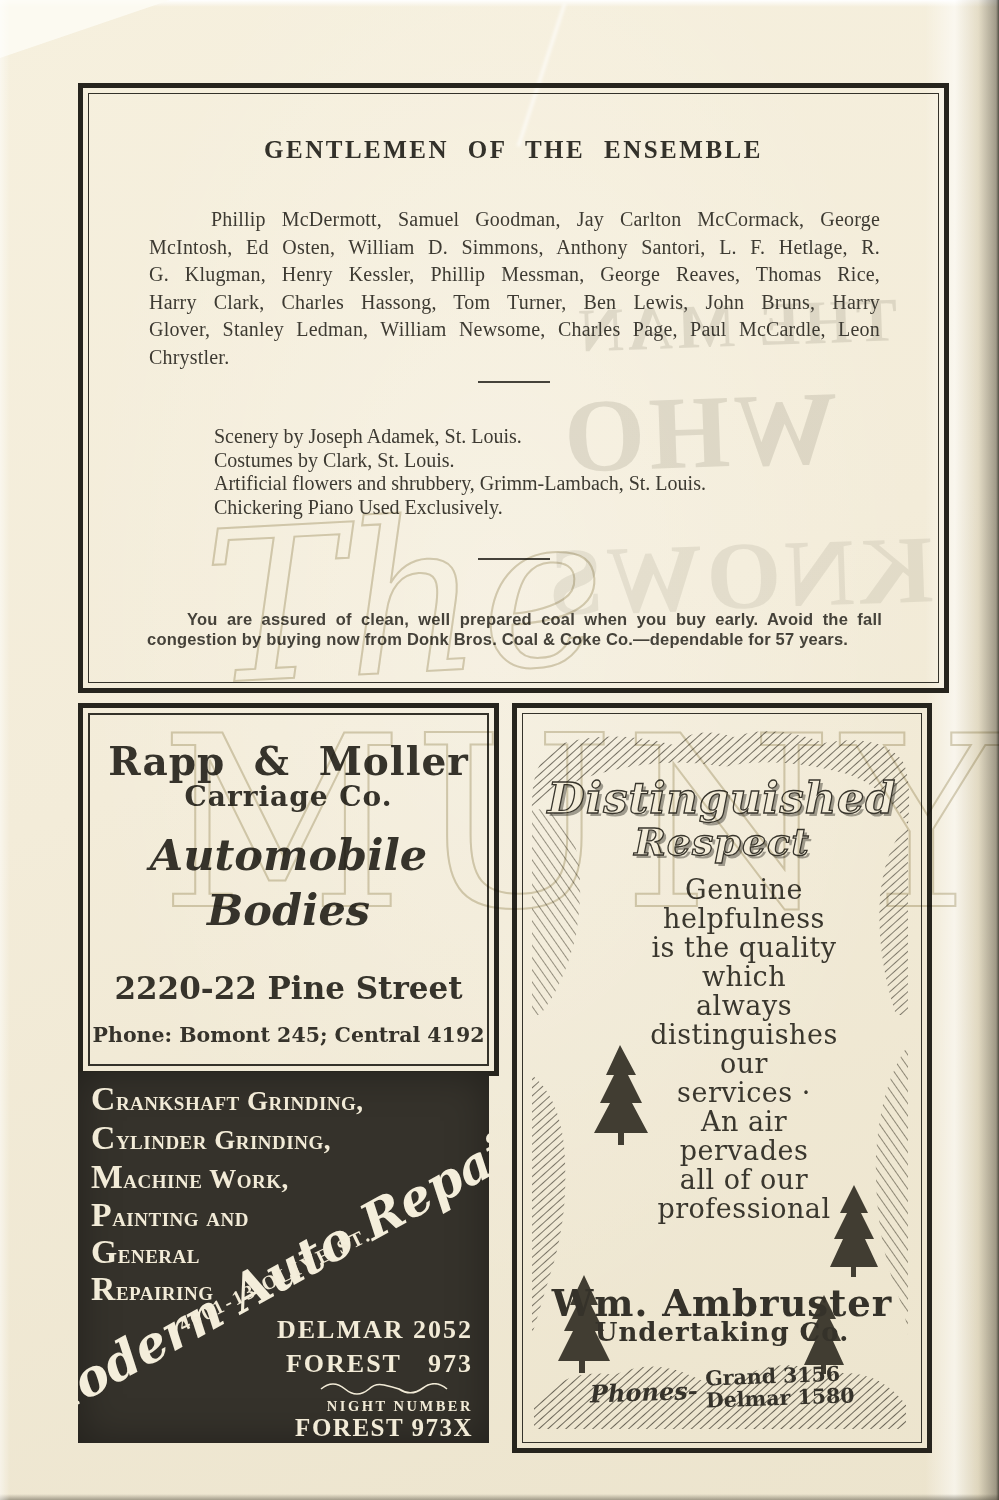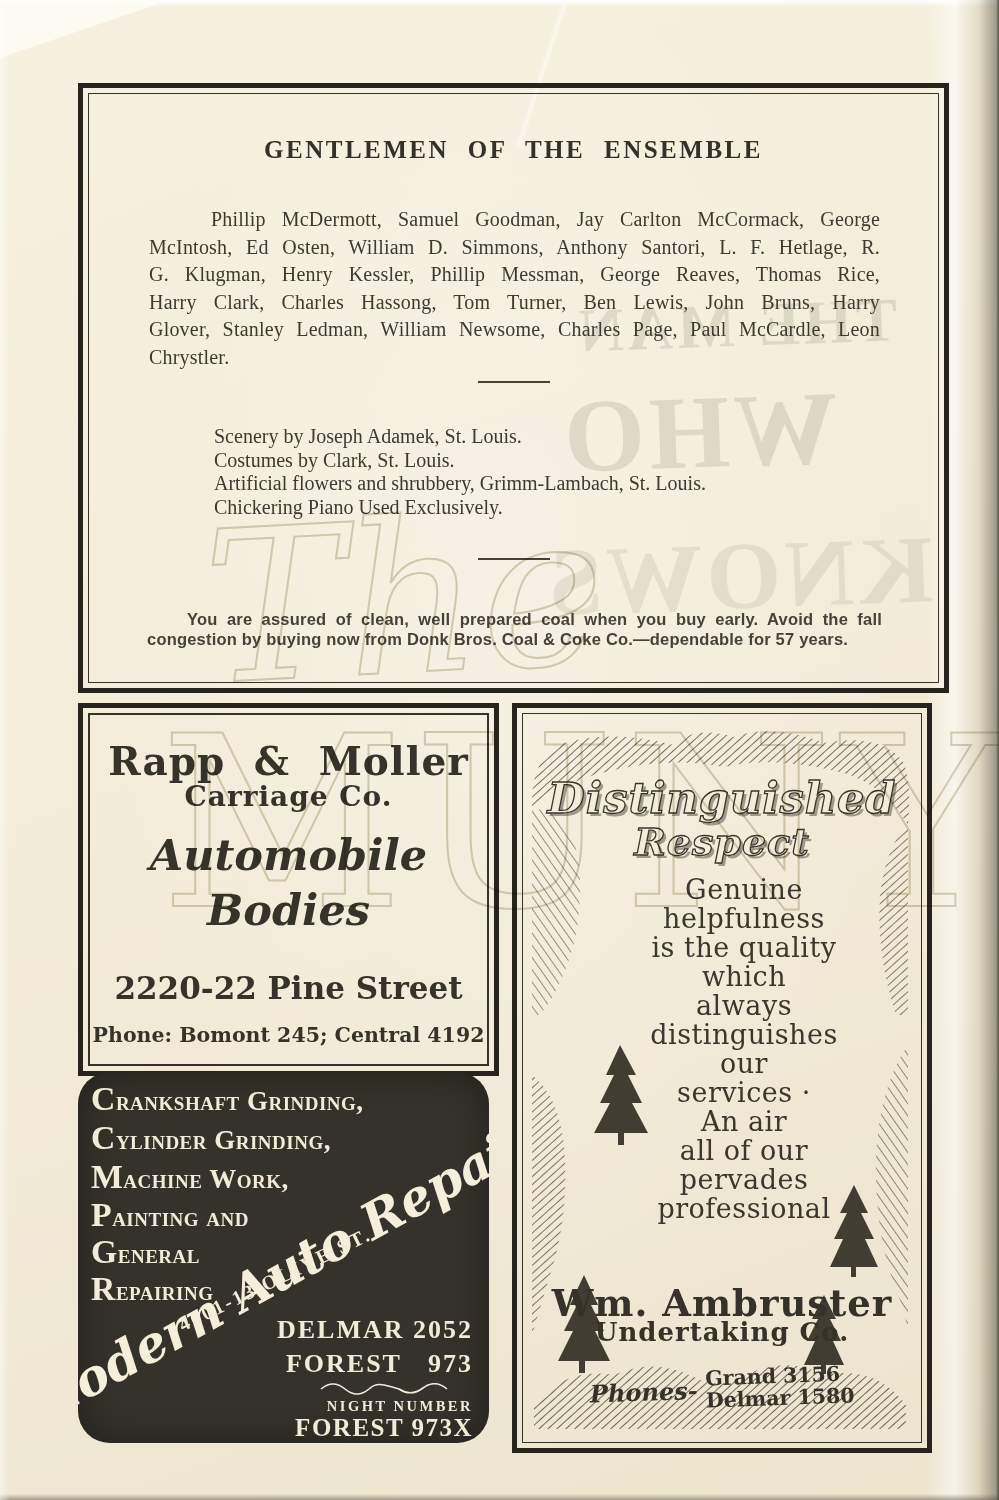--- a/index.html
+++ b/index.html
@@ -60,21 +60,21 @@
   .rapp-l2{top:72px;font-size:28px;letter-spacing:1px;}
   .rapp-auto{font-family:"DejaVu Serif",serif;font-weight:bold;font-style:italic;color:#36332b;}
   .rapp-l3{top:122px;font-size:43px;}
   .rapp-l4{top:177px;font-size:43px;}
   .rapp-l5{top:233px;font-size:27px;font-family:"DejaVu Serif",serif;font-weight:bold;color:#36332b;}
   .rapp-l6{top:262px;font-size:31px;font-family:"DejaVu Serif",serif;font-weight:bold;color:#36332b;}
   .rapp-l7{top:315px;font-size:20.5px;font-family:"DejaVu Serif",serif;font-weight:bold;color:#36332b;}
 
   
   #modern-box{left:78px;top:1072px;width:411px;height:371px;background:#35322b;overflow:hidden;z-index:10;
-              box-shadow:inset 0 0 40px rgba(0,0,0,.35);border-radius:32px;}
+              box-shadow:inset 0 0 40px rgba(0,0,0,.35);}
   .svc{position:absolute;left:13px;color:#f2ebd7;font-family:"Liberation Serif",serif;font-weight:bold;
        font-variant-caps:small-caps;font-size:27px;letter-spacing:.5px;line-height:1;white-space:nowrap;}
   .svc::first-letter{font-size:1.25em;}
   .svc1{top:10px;} .svc2{top:49px;} .svc3{top:88px;} .svc4{top:126px;} .svc5{top:163px;} .svc6{top:200px;}
   .script{position:absolute;left:-85px;top:175px;width:560px;text-align:center;
           transform:rotate(-29deg);font-family:"DejaVu Serif",serif;font-style:italic;font-weight:bold;
           font-size:50px;color:#f4eedb;white-space:nowrap;}
   .banner{position:absolute;left:52px;top:196px;width:290px;text-align:center;transform:rotate(-26deg);
           font-family:"Liberation Serif",serif;font-weight:bold;font-size:20px;letter-spacing:2.5px;
           color:#f2ebd7;white-space:nowrap;}
@@ -200,22 +200,22 @@
       <div class="amb-body">
         <div>Genuine</div>
         <div>helpfulness</div>
         <div>is the quality</div>
         <div>which</div>
         <div>always</div>
         <div>distinguishes</div>
         <div>our</div>
         <div>services ·</div>
         <div>An air</div>
+        <div>pervades</div>
         <div>all of our</div>
-        <div>pervades</div>
         <div>professional</div>
       </div>
       <div class="abs amb-co amb-co1">Wm. Ambruster</div>
       <div class="abs amb-co amb-co2">Undertaking Co.</div>
       <div class="amb-phones">
         <span class="amb-phlabel">Phones-</span>
         <span class="amb-phcol">
           <span style="display:block">Grand 3156</span>
           <span style="display:block">Delmar 1580</span>
         </span>

